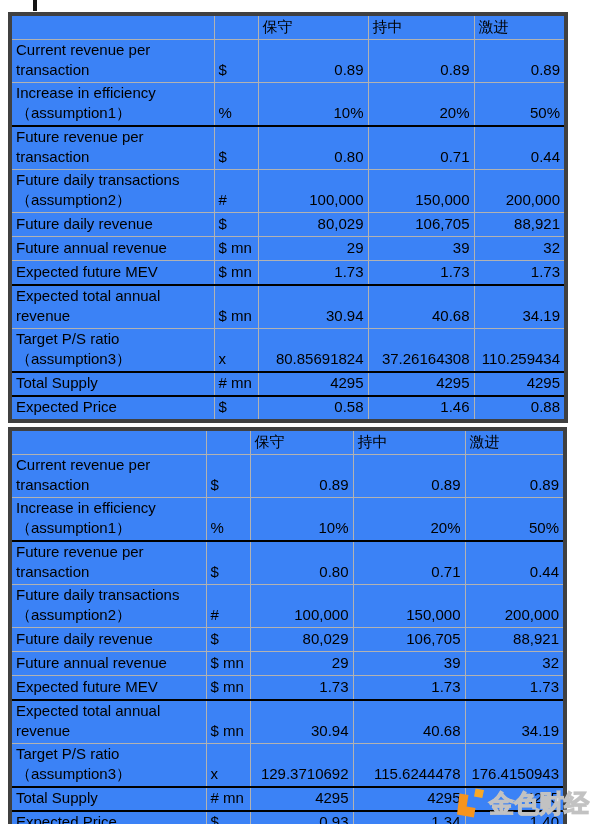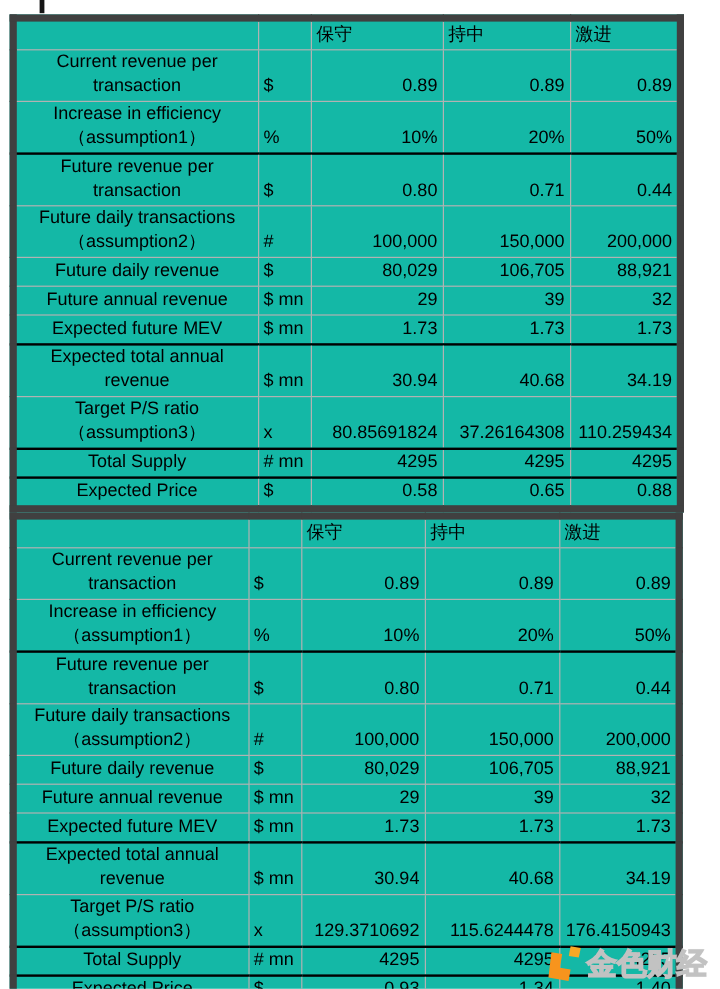--- a/index.html
+++ b/index.html
@@ -3,35 +3,35 @@
 <meta charset="utf-8">
 <style>
   html,body{margin:0;padding:0;}
   body{
     width:600px;height:824px;position:relative;background:#ffffff;
     font-family:"Liberation Sans","DejaVu Sans",sans-serif;color:#000;
   }
   .cursor-tick{position:absolute;left:33px;top:0;width:4px;height:11px;background:#151515;}
   table.sheet{
     position:absolute;left:8px;border-collapse:collapse;table-layout:fixed;
-    background:#14b8a6;border:6px solid #404040;
+    background:#3b82f6;border:4px solid #404040;
   }
   #table1{top:12px;width:556px;}
   #table2{top:427px;width:555px;}
   .sheet th,.sheet td{
     border:1px solid #b2b2b2;
     font-size:15px;line-height:20px;font-weight:normal;
     vertical-align:bottom;padding:0 4px 2px 4px;overflow:hidden;
   }
   .sheet thead tr{height:22px;}
   .sheet thead th{text-align:left;vertical-align:middle;padding-top:1px;}
   .sheet tr.tall{height:42px;}
   .sheet tr.short{height:24px;}
   .sheet tr.thick td{border-bottom:2px solid #000;}
-  .sheet td.label{text-align:center;}
+  .sheet td.label{text-align:left;}
   .sheet td.unit{text-align:left;}
   .sheet td.num{text-align:right;}
   .watermark{
     position:absolute;left:454px;top:784px;width:122px;height:38px;
     display:flex;align-items:center;z-index:5;pointer-events:none;
   }
   .wm-logo{width:32px;height:34px;display:inline-block;flex:0 0 32px;}
   .wm-text{
     font-size:25px;font-weight:bold;letter-spacing:0px;margin-left:3px;
     color:rgba(252,252,252,0.72);
@@ -130,21 +130,21 @@
         <td class="label">Total Supply</td>
         <td class="unit"># mn</td>
         <td class="num">4295</td>
         <td class="num">4295</td>
         <td class="num">4295</td>
       </tr>
       <tr class="short">
         <td class="label">Expected Price</td>
         <td class="unit">$</td>
         <td class="num">0.58</td>
-        <td class="num">0.65</td>
+        <td class="num">1.46</td>
         <td class="num">0.88</td>
       </tr>
     </tbody>
 </table>
 
 <table class="sheet" id="table2">
   <colgroup>
     <col style="width:196px">
       <col style="width:44px">
       <col style="width:103px">

